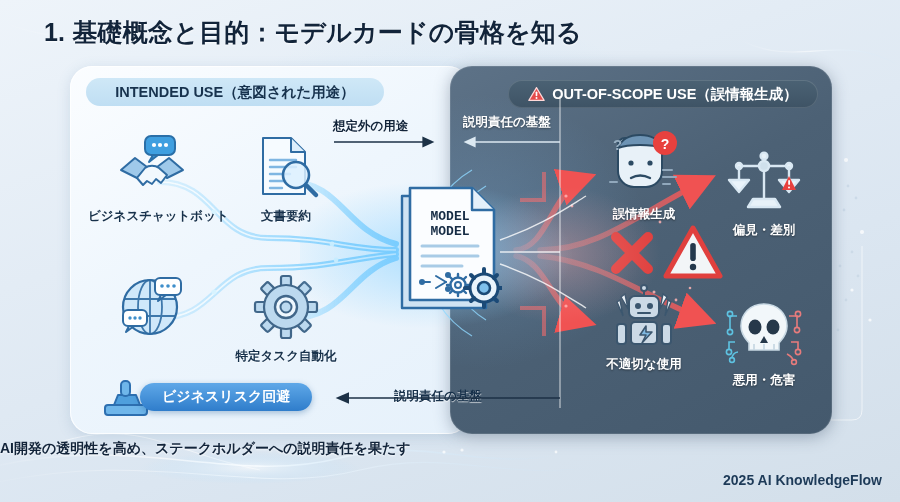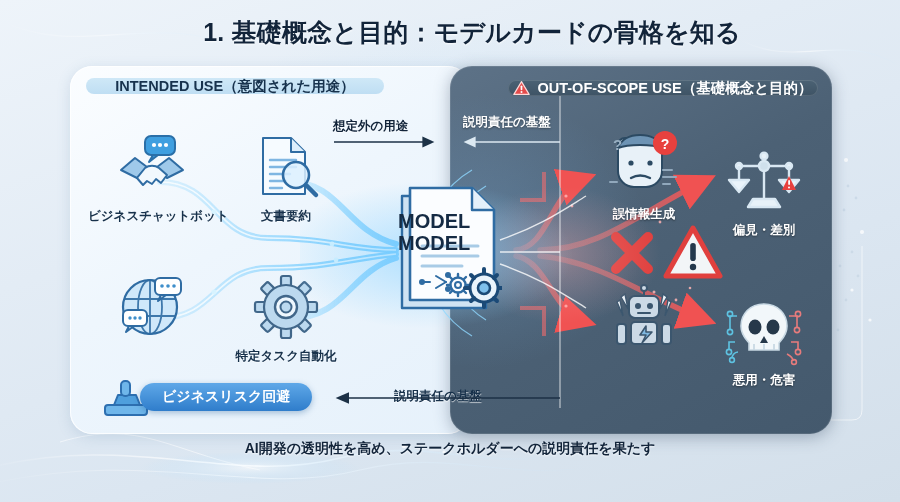--- a/index.html
+++ b/index.html
@@ -12,21 +12,21 @@
     background:
       radial-gradient(ellipse 420px 300px at 50% 45%, rgba(190,225,250,0.55) 0%, rgba(205,222,238,0) 70%),
       linear-gradient(160deg, #eef4fa 0%, #e3ecf5 35%, #dbe6f1 65%, #d3dfea 100%);
     overflow: hidden;
   }
   .bg-svg { position: absolute; inset: 0; width: 900px; height: 502px; pointer-events: none; }
 
   
   #title {
     position: absolute; left: 0; top: 16px; width: 900px;
-    text-align: center; font-size: 25px; font-weight: bold;
+    text-align: left; font-size: 25px; font-weight: bold;
     color: #12243a; letter-spacing: .2px;
     text-shadow: 0 1px 2px rgba(255,255,255,.85);
     padding-left: 44px;
   }
 
   
   #left-panel {
     position: absolute; left: 70px; top: 66px; width: 400px; height: 368px;
     border-radius: 22px;
     background: linear-gradient(150deg, #fbfdff 0%, #eef6fd 45%, #e6f1fb 100%);
@@ -39,21 +39,21 @@
     box-shadow: 0 3px 16px rgba(40,60,85,.35), inset 0 0 0 1px rgba(255,255,255,.10);
   }
   #right-panel::after{
     content:""; position:absolute; inset:0; border-radius:22px;
     background: radial-gradient(ellipse 230px 190px at 8% 45%, rgba(120,170,215,.30), rgba(0,0,0,0) 72%);
     pointer-events:none;
   }
 
   .pill-head {
     position: absolute; display: flex; align-items: center; gap: 7px;
-    height: 16px; padding: 0 18px; border-radius: 14px;
+    height: 28px; padding: 0 18px; border-radius: 14px;
     font-size: 14.5px; font-weight: bold; white-space: nowrap;
   }
   #left-head {
     left: 86px; top: 78px; color: #17324d;
     background: linear-gradient(180deg, #cfe8f7, #bfdef3);
     justify-content: center; width: 298px;
   }
   #right-head {
     left: 508px; top: 80px; color: #ffffff; width: 310px;
     background: linear-gradient(180deg, #4b6274, #3e5365);
@@ -74,22 +74,22 @@
   #center-card {
     position: absolute; left: 398px; top: 184px; width: 104px; height: 134px;
   }
   #center-glow {
     position: absolute; left: 300px; top: 150px; width: 420px; height: 210px;
     background: radial-gradient(ellipse 210px 105px at 30% 50%, rgba(150,215,255,.70), rgba(150,215,255,0) 70%),
                 radial-gradient(ellipse 140px 95px at 62% 50%, rgba(255,170,170,.35), rgba(255,170,170,0) 72%);
     pointer-events: none;
   }
   .card-text {
-    position: absolute; left: 0; top: 26px; width: 104px; 
-    font-size: 20px; font-weight: bold; color: #152b44; line-height: 1.12;
+    position: absolute; left: 0; top: 26px; width: 104px; text-align: center;
+    font-size: 13px; font-weight: bold; color: #152b44; line-height: 1.12; font-family: Liberation Mono, monospace;
   }
 
   
   .flow-lab {
     position: absolute; font-size: 12.5px; font-weight: bold; white-space: nowrap;
   }
   #lab-bound { left: 333px; top: 118px; color: #12243a; text-shadow: 0 1px 1px rgba(255,255,255,.8); }
   #lab-acct-top { left: 463px; top: 114px; color: #ffffff; text-shadow: 0 1px 2px rgba(0,0,0,.4); }
   #lab-acct-bot { left: 394px; top: 388px; color: #16304a; text-shadow: 0 1px 1px rgba(255,255,255,.8); }
 
@@ -99,21 +99,21 @@
     display: flex; align-items: center; height: 28px; padding: 8px 22px;
     border-radius: 14px; font-size: 14px; font-weight: bold; color: #fff;
     background: linear-gradient(180deg, #5fa8e8, #2f7dcb);
     box-shadow: 0 2px 6px rgba(30,90,150,.35);
     white-space: nowrap;
   }
   #stamp-icon { position: absolute; left: 100px; top: 375px; }
 
   
   #caption {
-    position: absolute; left: 0; top: 440px; width: 900px; text-align: center;
+    position: absolute; left: 0; top: 440px; width: 900px; 
     font-size: 14px; font-weight: bold; color: #12243a;
     text-shadow: 0 1px 2px rgba(255,255,255,.8);
   }
   #brand {
     position: absolute; right: 18px; top: 472px;
     font-size: 14px; font-weight: bold; color: #1d3a58;
   }
 </style>
 </head>
 <body>
@@ -308,21 +308,21 @@
   <div id="right-panel"></div>
 
   <div class="pill-head" id="right-head">
     <span style="display:inline-flex">
       <svg width="17" height="16" viewBox="0 0 20 18">
         <path d="M10,1.5 L19,16.5 H1 Z" fill="#e44b4b" stroke="#ffd9d9" stroke-width="1.4" stroke-linejoin="round"></path>
         <rect x="9" y="6" width="2" height="5.5" rx="1" fill="#fff"></rect>
           <circle cx="10" cy="13.6" r="1.2" fill="#fff"></circle>
       </svg>
     </span>
-    <span>OUT-OF-SCOPE USE（基礎概念と目的）</span>
+    <span>OUT-OF-SCOPE USE（誤情報生成）</span>
   </div>
 
   <svg class="bg-svg" viewBox="0 0 900 502">
     <defs>
       <linearGradient id="rd" x1="0" y1="0" x2="1" y2="0">
         <stop offset="0%" stop-color="#ff8080" stop-opacity=".25"></stop>
         <stop offset="100%" stop-color="#f05252" stop-opacity=".95"></stop>
       </linearGradient>
       <marker id="rhead" markerWidth="7" markerHeight="7" refX="5" refY="3.5" orient="auto">
         <path d="M0,0 L7,3.5 L0,7 Z" fill="#f05252"></path>
@@ -416,20 +416,21 @@
         <path d="M33,33 h12" stroke="#3b566e" stroke-width="2" stroke-linecap="round"></path>
         <path d="M41,46 l-6,9 h6 l-4,8 10,-11 h-6 Z" fill="#7fb8e0" stroke="#3b566e" stroke-width="1.6" stroke-linejoin="round"></path>
         <g fill="#e9f2f8" stroke="#3b566e" stroke-width="1.4">
           <path d="M12,22 l6,14 -3,-16 Z"></path>
             <path d="M20,14 l3,15 -7,-12 Z"></path>
           <path d="M66,22 l-6,14 3,-16 Z"></path>
             <path d="M58,14 l-3,15 7,-12 Z"></path>
         </g>
       </svg>
     </div>
+    <div class="lab">不適切な使用</div>
   </div>
 
   <div class="item dark" style="left:700px; top:292px;">
     <div class="glyph">
       <svg width="78" height="70" viewBox="0 0 78 70">
         <g fill="none" stroke="#5fc8e8" stroke-width="1.6" opacity=".95">
           <path d="M12,20 h-7 v14"></path>
             <circle cx="5" cy="18" r="2.6"></circle>
             <circle cx="5" cy="36" r="2.6"></circle>
           <path d="M10,46 h-6 v8"></path>
@@ -563,14 +564,15 @@
       <marker id="dk2" markerWidth="9" markerHeight="9" refX="7" refY="4.5" orient="auto">
         <path d="M0,0.8 L8.5,4.5 L0,8.2 Z" fill="#1c3146"></path>
       </marker>
     </defs>
     <path d="M334,142 H432" stroke="#1c3146" stroke-width="1.6" marker-end="url(#dk)" fill="none"></path>
     <path d="M560,142 H466" stroke="#dce9f2" stroke-width="1.6" marker-end="url(#lt)" fill="none"></path>
     <path d="M560,398 H338" stroke="#1c3146" stroke-width="1.6" marker-end="url(#dk2)" fill="none"></path>
   </svg>
 
   <div id="caption">AI開発の透明性を高め、ステークホルダーへの説明責任を果たす</div>
+  <div id="brand">2025 AI KnowledgeFlow</div>
 
 </div>
 
 </body></html>

